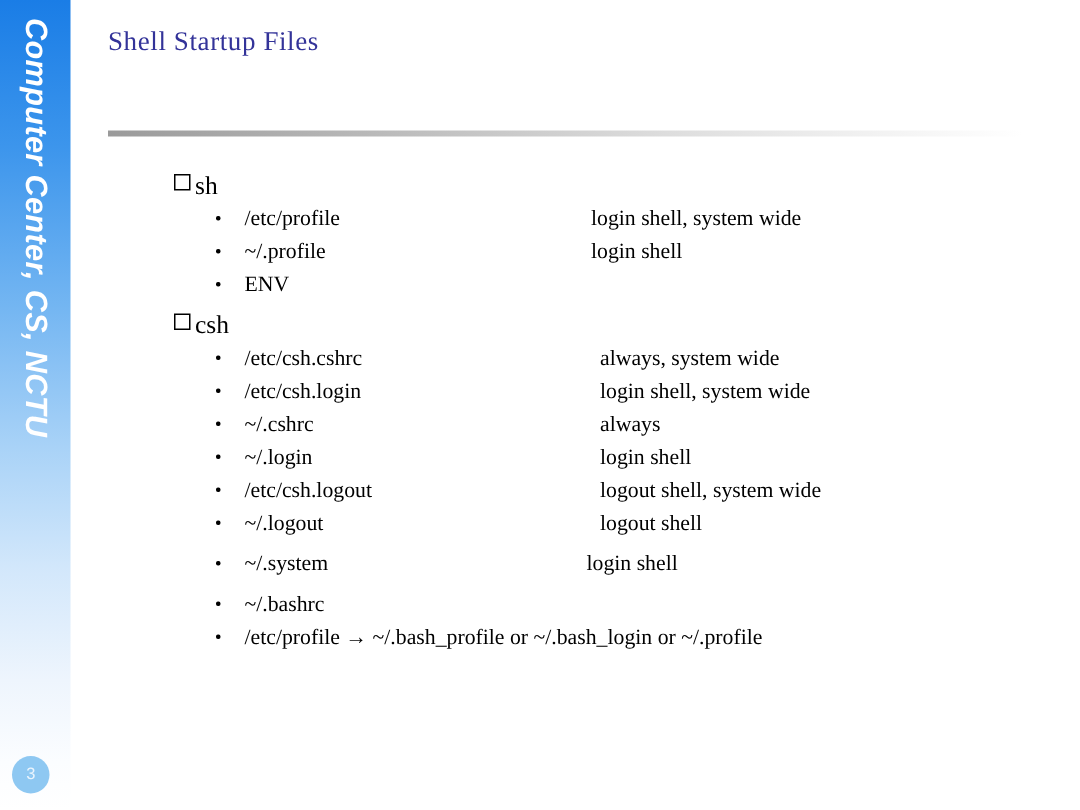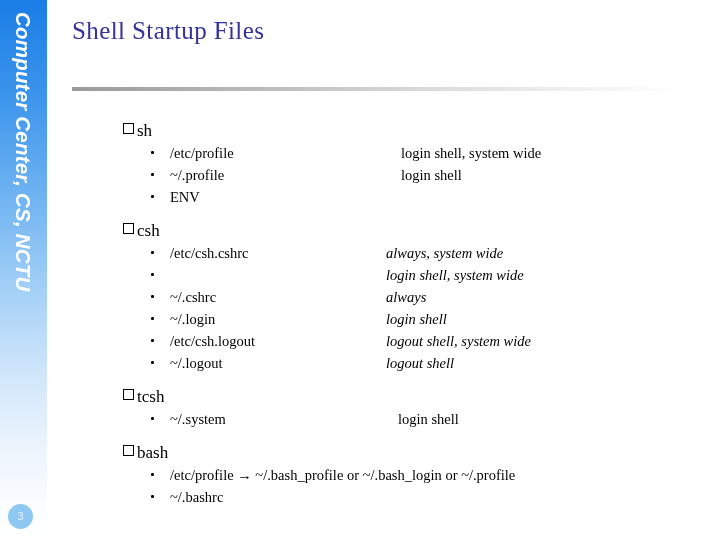--- a/index.html
+++ b/index.html
@@ -64,42 +64,42 @@
     font-size: 11px;
     line-height: 25px;
     text-align: center;
   }
 
   
   #title {
     position: absolute;
     left: 72px;
     top: 17px;
-    font-size: 25px;
+    font-size: 18px;
     color: #333399;
     letter-spacing: 0.4px;
     white-space: nowrap;
   }
   #title-rule {
     position: absolute;
     left: 72px;
     top: 87px;
     width: 610px;
     height: 4px;
     background: linear-gradient(to right, #9a9a9a 0%, #b8b8b8 28%, #dcdcdc 60%, #f3f3f3 85%, #ffffff 100%);
   }
 
   
   #body-content {
     position: absolute;
     left: 0;
     top: 108px;
     width: 720px;
   }
-  .shell-group { margin: 12px; padding-left: 24px; }
+  .shell-group { margin: 5px; padding-left: 24px; }
 
   .shell-head {
     position: relative;
     height: 22px;
     padding-left: 86px;
     font-size: 17px;
     color: #000000;
     line-height: 22px;
     white-space: nowrap;
   }
@@ -139,21 +139,21 @@
     position: absolute;
     left: 134px;
     top: 0;
   }
   .file-row .desc {
     position: absolute;
     top: 0;
   }
   
   .sec-sh .file-row .desc   { left: 365px; }
-  .sec-csh .file-row .desc  { left: 350px; font-style: italic; }
+  .sec-csh .file-row .desc  { left: 371px; }
   .sec-tcsh .file-row .desc { left: 362px; }
 </style>
 </head>
 <body>
 
 <div id="sidebar">
   <div id="sidebar-label">Computer Center, CS, NCTU</div>
   <div id="page-badge">3</div>
 </div>
 
@@ -186,20 +186,21 @@
         <span class="sq"></span>
         <span class="head-text">csh</span>
       </div>
       <div class="file-row">
         <span class="dot"></span>
         <span class="path">/etc/csh.cshrc</span>
         <span class="desc">always, system wide</span>
       </div>
       <div class="file-row">
         <span class="dot"></span>
+        <span class="path">/etc/csh.login</span>
         <span class="desc">login shell, system wide</span>
       </div>
       <div class="file-row">
         <span class="dot"></span>
         <span class="path">~/.cshrc</span>
         <span class="desc">always</span>
       </div>
       <div class="file-row">
         <span class="dot"></span>
         <span class="path">~/.login</span>
@@ -210,37 +211,29 @@
         <span class="path">/etc/csh.logout</span>
         <span class="desc">logout shell, system wide</span>
       </div>
       <div class="file-row">
         <span class="dot"></span>
         <span class="path">~/.logout</span>
         <span class="desc">logout shell</span>
       </div>
     </div>
     <div class="shell-group sec-tcsh">
-      <div class="shell-head">
-        <span class="sq"></span>
-        <span class="head-text">tcsh</span>
-      </div>
       <div class="file-row">
         <span class="dot"></span>
         <span class="path">~/.system</span>
         <span class="desc">login shell</span>
       </div>
     </div>
     <div class="shell-group sec-bash">
-      <div class="shell-head">
-        <span class="sq"></span>
-        <span class="head-text">bash</span>
+      <div class="file-row">
+        <span class="dot"></span>
+        <span class="path">~/.bashrc</span>
       </div>
       <div class="file-row">
         <span class="dot"></span>
         <span class="path">/etc/profile → ~/.bash_profile or ~/.bash_login or ~/.profile</span>
       </div>
-      <div class="file-row">
-        <span class="dot"></span>
-        <span class="path">~/.bashrc</span>
-      </div>
     </div>
   </div>
 
 </body></html>

